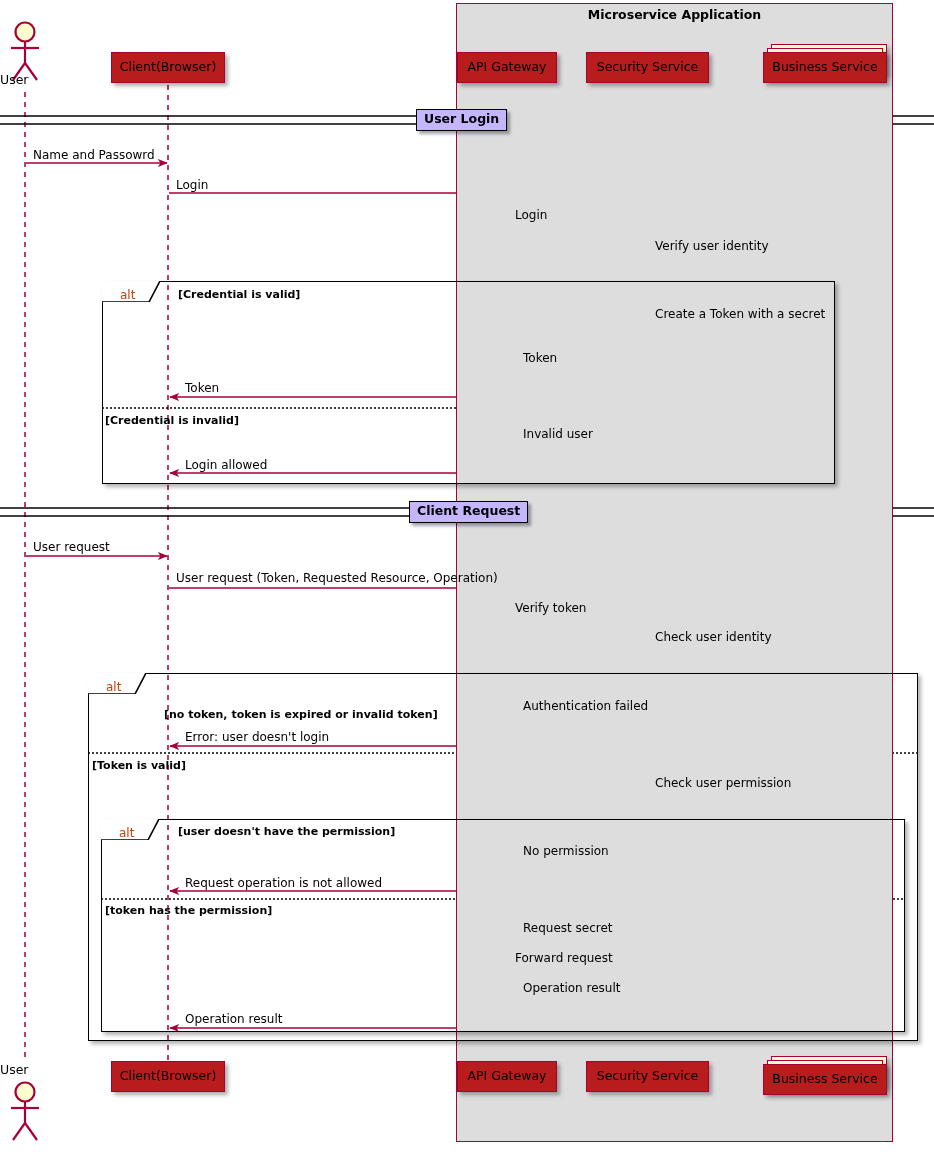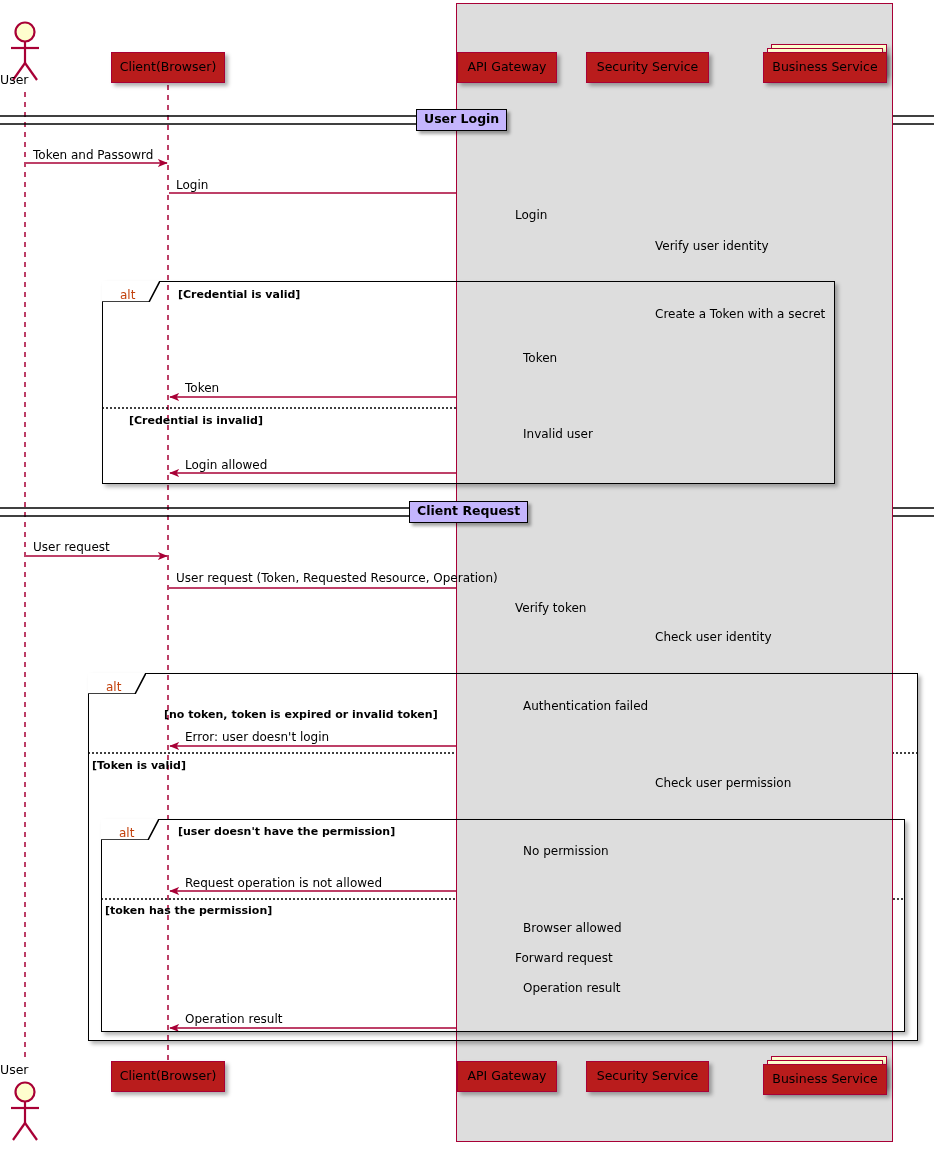--- a/index.html
+++ b/index.html
@@ -112,20 +112,21 @@
     z-index:7;
     line-height:1;
   }
 </style>
 </head>
 <body>
 
 <div id="diagram">
 
   <div class="groupbox" style="left:456px;top:3px;width:437px;height:1139px;"></div>
+  <div class="groupbox-title" style="left:456px;top:7px;width:437px;text-align:center;">Microservice Application</div>
 
   <svg class="layer" width="934" height="1158" viewBox="0 0 934 1158" xmlns="http://www.w3.org/2000/svg">
     <defs>
       <marker id="ah" markerWidth="10" markerHeight="8" refX="9.2" refY="4" orient="auto" markerUnits="userSpaceOnUse">
         <path d="M0,0 L10,4 L0,8 L2.6,4 z" fill="#A80036"></path>
       </marker>
     </defs>
 
     <g stroke="#A80036" stroke-width="1.5" stroke-dasharray="5,5">
       <line x1="25" y1="92" x2="25" y2="1060"></line>
@@ -234,21 +235,21 @@
 
   <div class="altframe" style="left:102px;top:281px;width:733px;height:203px;"></div>
   <div class="alt-tab" style="left:102px;top:281px;width:58px;height:21px;">
     <svg width="58" height="21" viewBox="0 0 58 21" xmlns="http://www.w3.org/2000/svg" style="position:absolute;left:0;top:0;">
       <path d="M0,0 L58,0 L47,21 L0,21 z" fill="#ffffff" stroke="none"></path>
       <path d="M58,0 L47,21 L0,21" fill="none" stroke="#000000" stroke-width="1.6"></path>
     </svg>
     <span class="tabname" style="left:9px;top:5px;">alt</span>
   </div>
   <div class="alt-cond" style="left:178px;top:288px;">[Credential is valid]</div>
-  <div class="alt-cond" style="left:105px;top:414px;margin-left:24px;">[Credential is invalid]</div>
+  <div class="alt-cond" style="left:105px;top:414px;">[Credential is invalid]</div>
 
   <div class="altframe" style="left:88px;top:673px;width:830px;height:368px;"></div>
   <div class="alt-tab" style="left:88px;top:673px;width:58px;height:21px;">
     <svg width="58" height="21" viewBox="0 0 58 21" xmlns="http://www.w3.org/2000/svg" style="position:absolute;left:0;top:0;">
       <path d="M0,0 L58,0 L47,21 L0,21 z" fill="#ffffff" stroke="none"></path>
       <path d="M58,0 L47,21 L0,21" fill="none" stroke="#000000" stroke-width="1.6"></path>
     </svg>
     <span class="tabname" style="left:9px;top:5px;">alt</span>
   </div>
   <div class="alt-cond" style="left:164px;top:679px;margin-top:29px;">[no token, token is expired or invalid token]</div>
@@ -258,37 +259,37 @@
   <div class="alt-tab" style="left:101px;top:819px;width:58px;height:21px;">
     <svg width="58" height="21" viewBox="0 0 58 21" xmlns="http://www.w3.org/2000/svg" style="position:absolute;left:0;top:0;">
       <path d="M0,0 L58,0 L47,21 L0,21 z" fill="#ffffff" stroke="none"></path>
       <path d="M58,0 L47,21 L0,21" fill="none" stroke="#000000" stroke-width="1.6"></path>
     </svg>
     <span class="tabname" style="left:9px;top:5px;">alt</span>
   </div>
   <div class="alt-cond" style="left:178px;top:825px;">[user doesn't have the permission]</div>
   <div class="alt-cond" style="left:105px;top:904px;">[token has the permission]</div>
 
-  <div class="msg" style="left:33px;top:149px;">Token and Passowrd</div>
+  <div class="msg" style="left:33px;top:149px;">Name and Passowrd</div>
   <div class="msg" style="left:176px;top:179px;">Login</div>
   <div class="msg" style="left:515px;top:209px;">Login</div>
   <div class="msg" style="left:655px;top:240px;">Verify user identity</div>
   <div class="msg" style="left:655px;top:308px;">Create a Token with a secret</div>
   <div class="msg" style="left:523px;top:352px;">Token</div>
   <div class="msg" style="left:185px;top:382px;">Token</div>
   <div class="msg" style="left:523px;top:428px;">Invalid user</div>
   <div class="msg" style="left:185px;top:459px;">Login allowed</div>
 
   <div class="msg" style="left:33px;top:541px;">User request</div>
   <div class="msg" style="left:176px;top:572px;">User request (Token, Requested Resource, Operation)</div>
   <div class="msg" style="left:515px;top:602px;">Verify token</div>
   <div class="msg" style="left:655px;top:631px;">Check user identity</div>
   <div class="msg" style="left:523px;top:700px;">Authentication failed</div>
   <div class="msg" style="left:185px;top:731px;">Error: user doesn't login</div>
   <div class="msg" style="left:655px;top:777px;">Check user permission</div>
   <div class="msg" style="left:523px;top:845px;">No permission</div>
   <div class="msg" style="left:185px;top:877px;">Request operation is not allowed</div>
-  <div class="msg" style="left:523px;top:922px;">Browser allowed</div>
+  <div class="msg" style="left:523px;top:922px;">Request secret</div>
   <div class="msg" style="left:515px;top:952px;">Forward request</div>
   <div class="msg" style="left:523px;top:982px;">Operation result</div>
   <div class="msg" style="left:185px;top:1013px;">Operation result</div>
 
 </div>
 
 </body></html>

